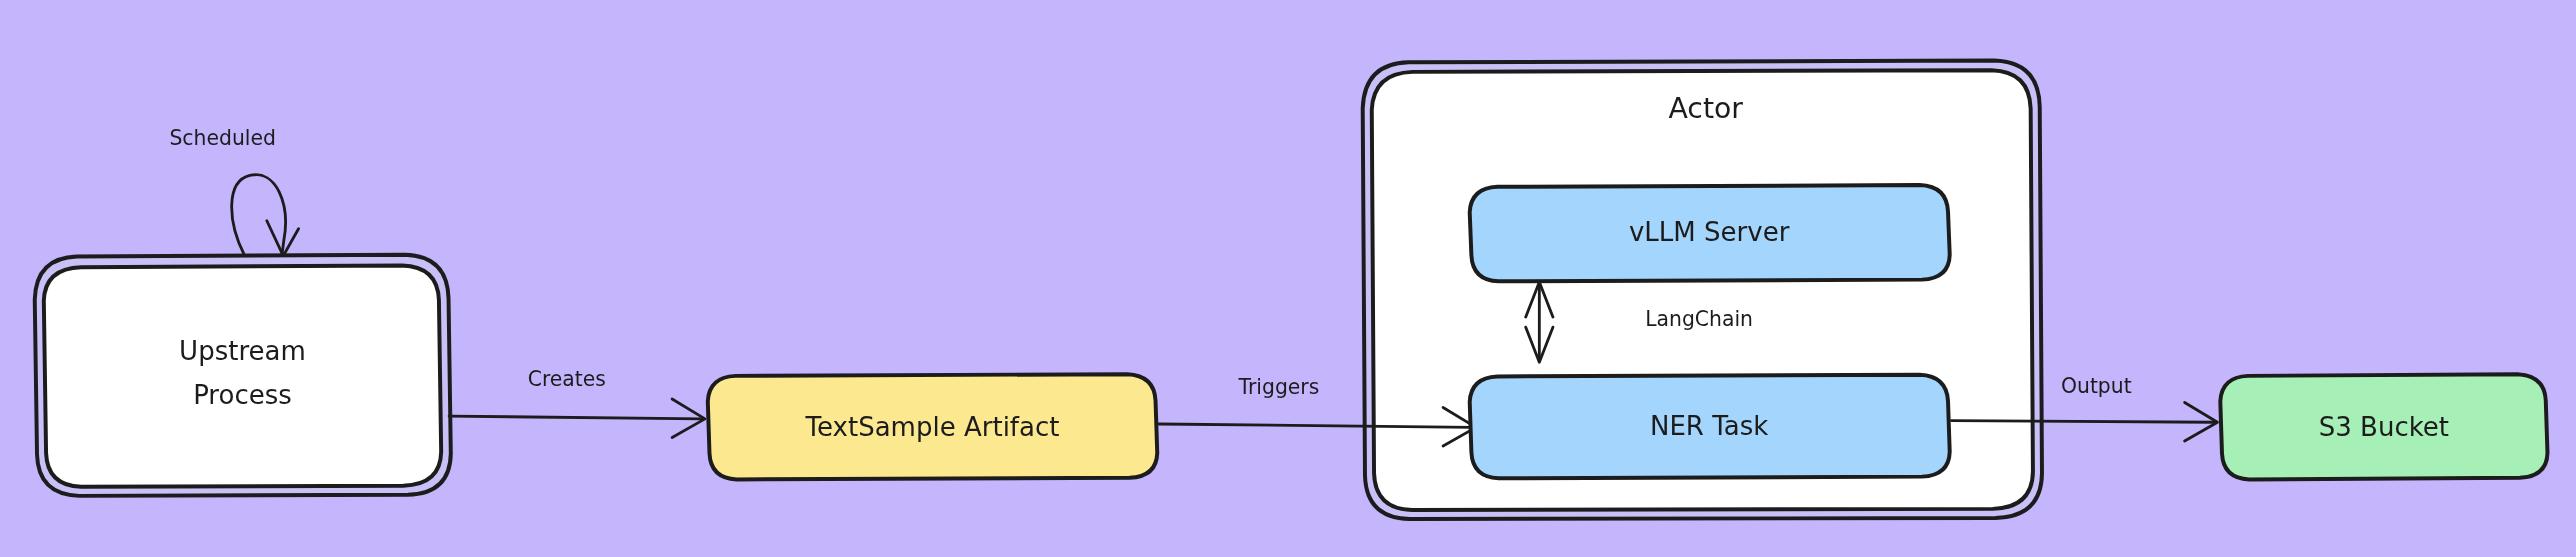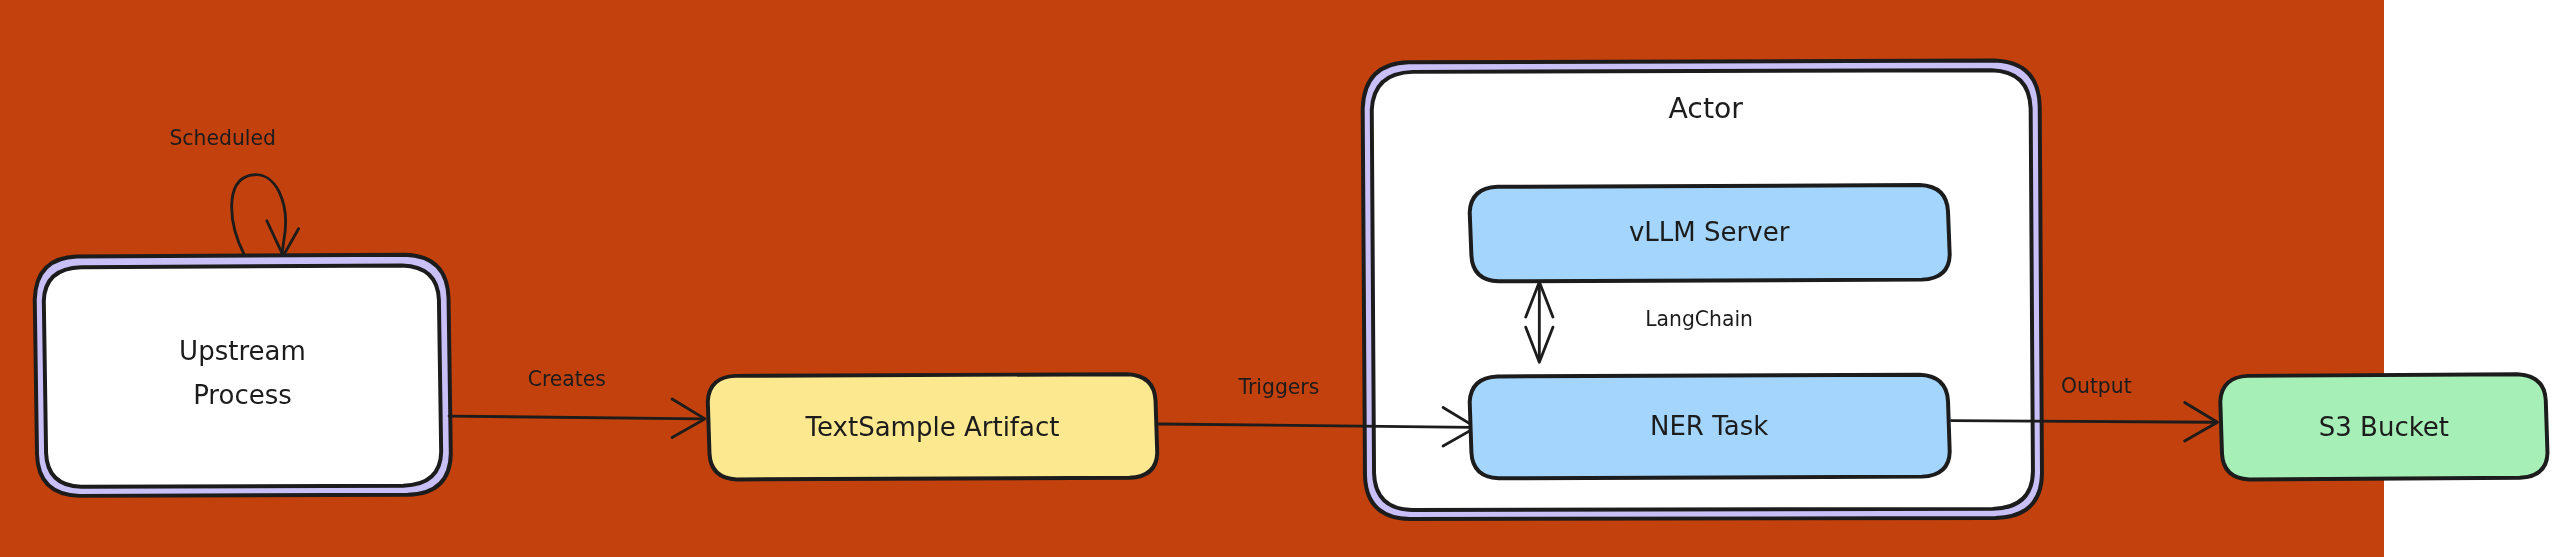--- a/index.html
+++ b/index.html
@@ -9,23 +9,23 @@
     background: #ffffff;
   }
   body {
     width: 2576px;
     height: 557px;
     font-family: "DejaVu Sans", sans-serif;
     overflow: hidden;
   }
   #canvas {
     position: relative;
-    width: 2384px;
+    width: 2576px;
     height: 557px;
-    background: #c2410c;
+    background: #c4b5fd;
   }
   svg#diagram {
     position: absolute;
     top: 0;
     left: 0;
     width: 2576px;
     height: 557px;
   }
   .node-label, .edge-label, .cluster-title {
     font-family: "DejaVu Sans", sans-serif;

